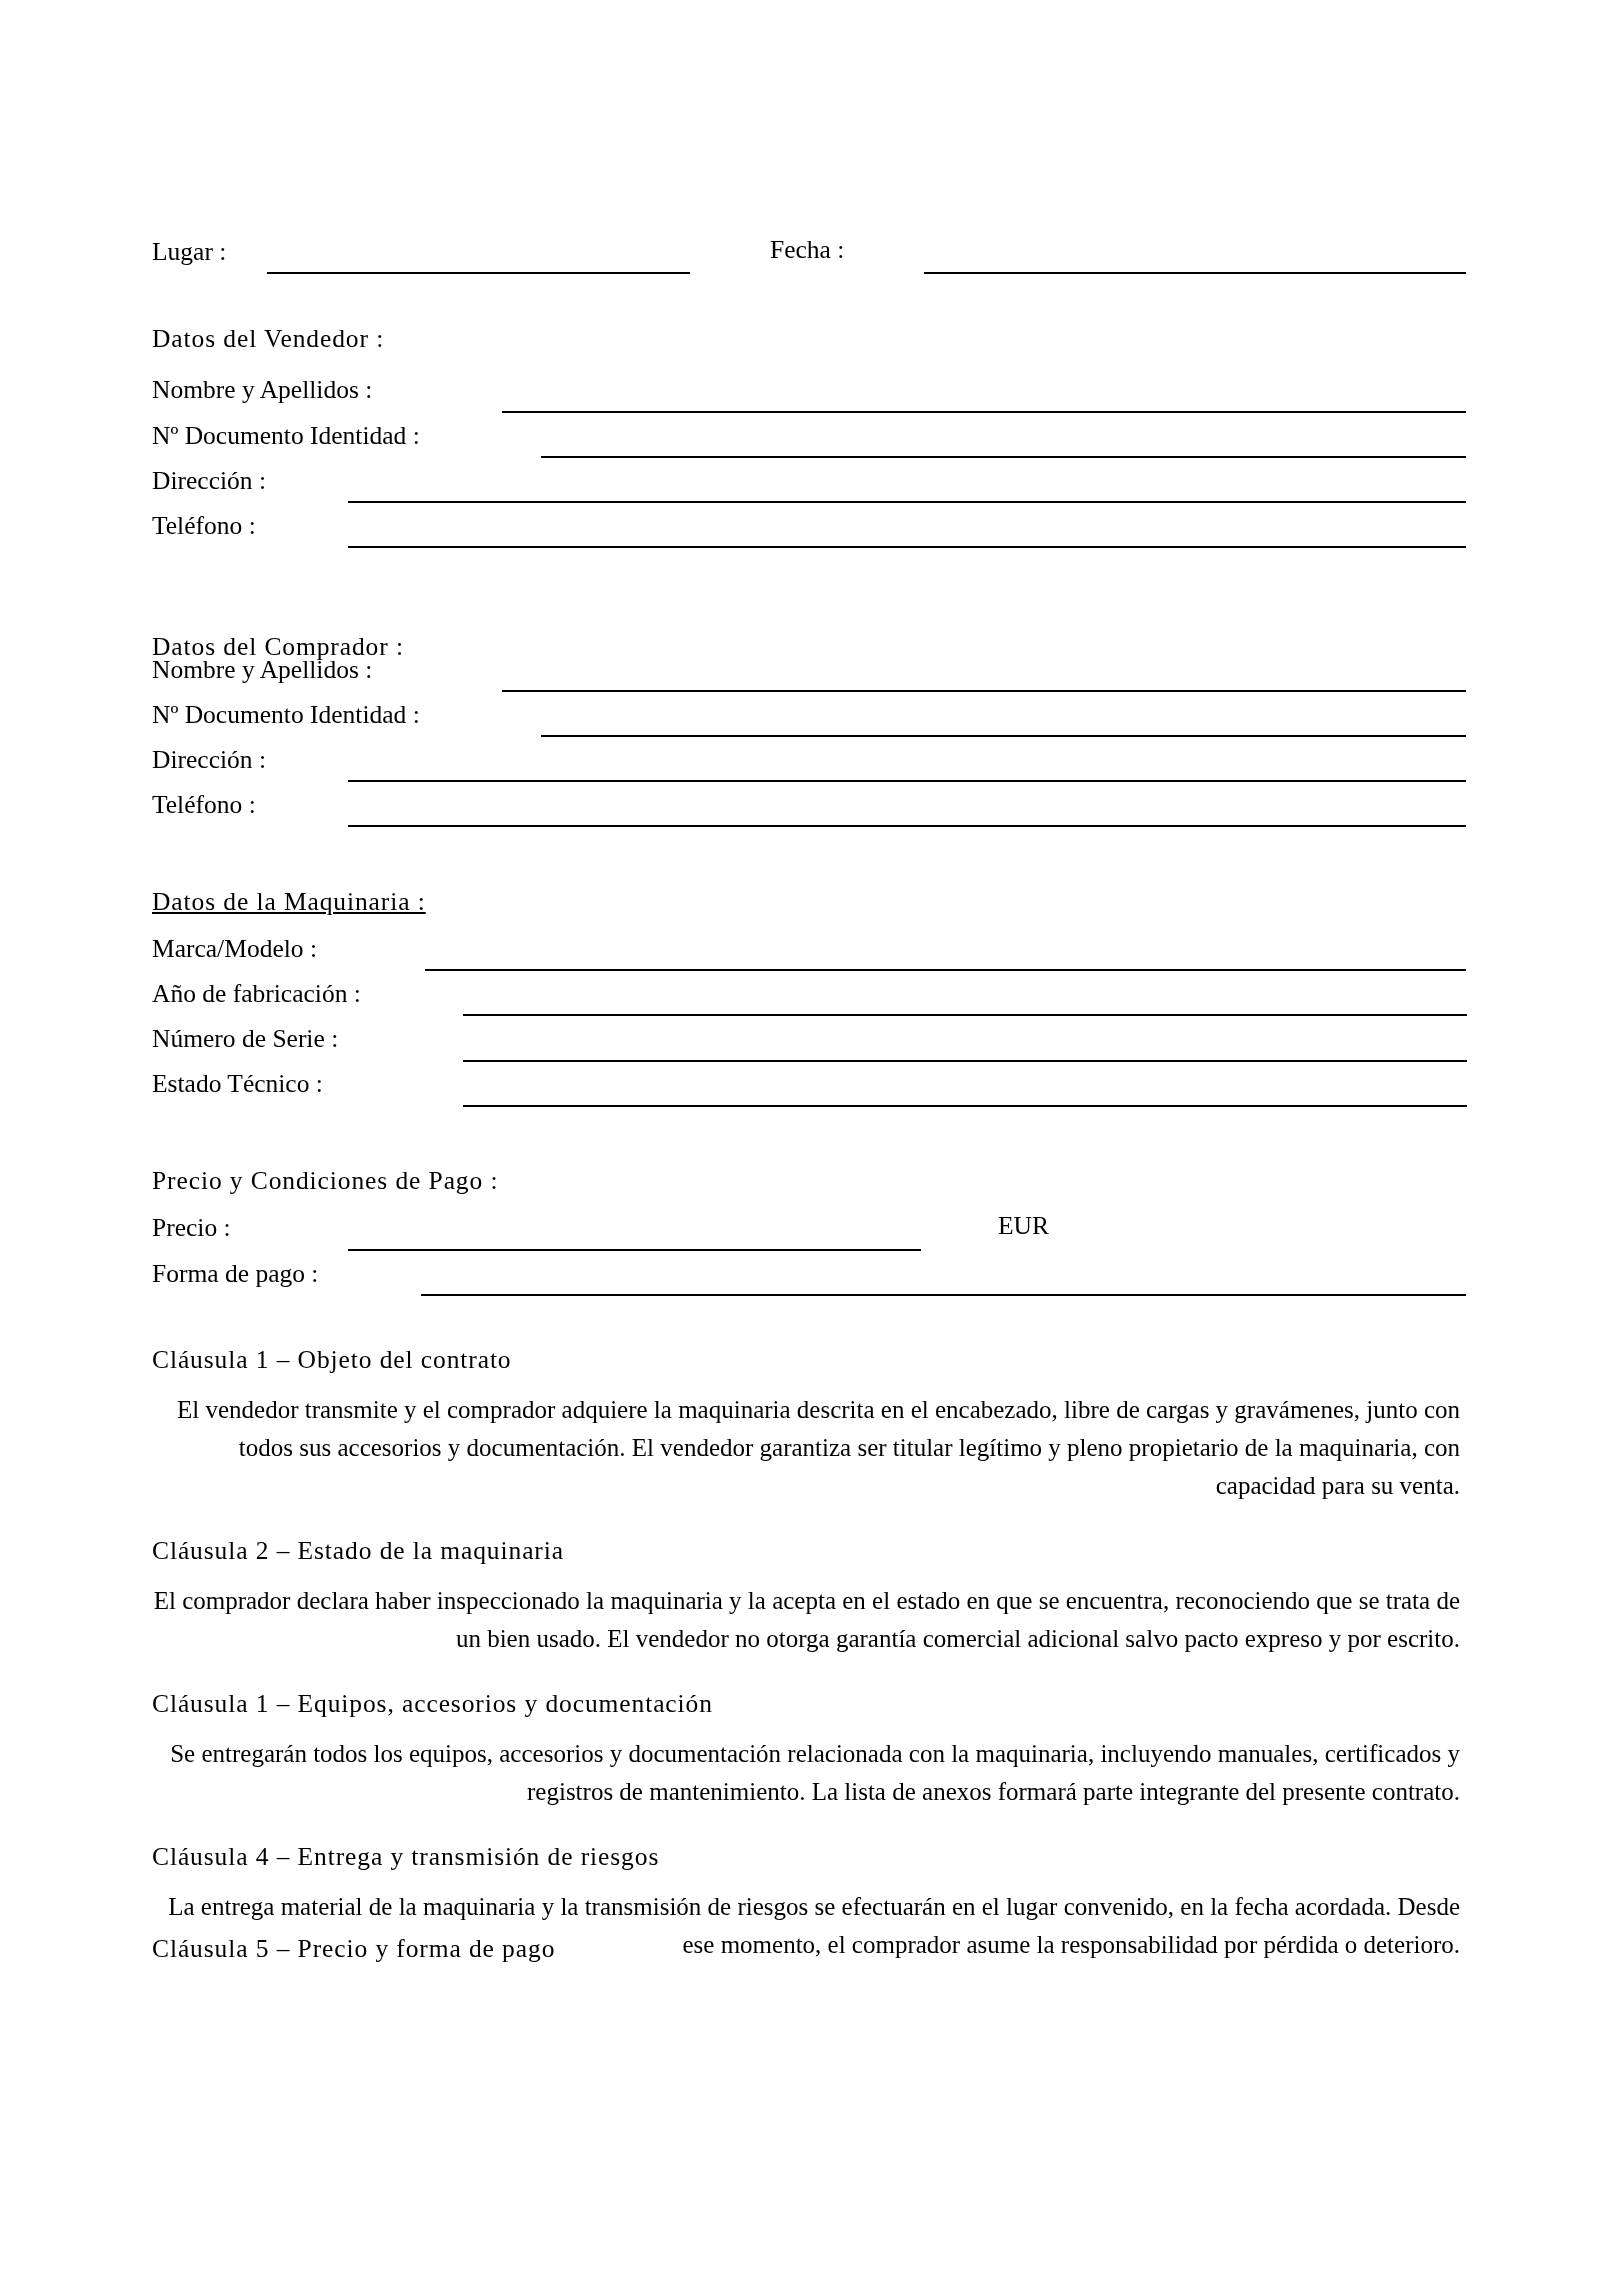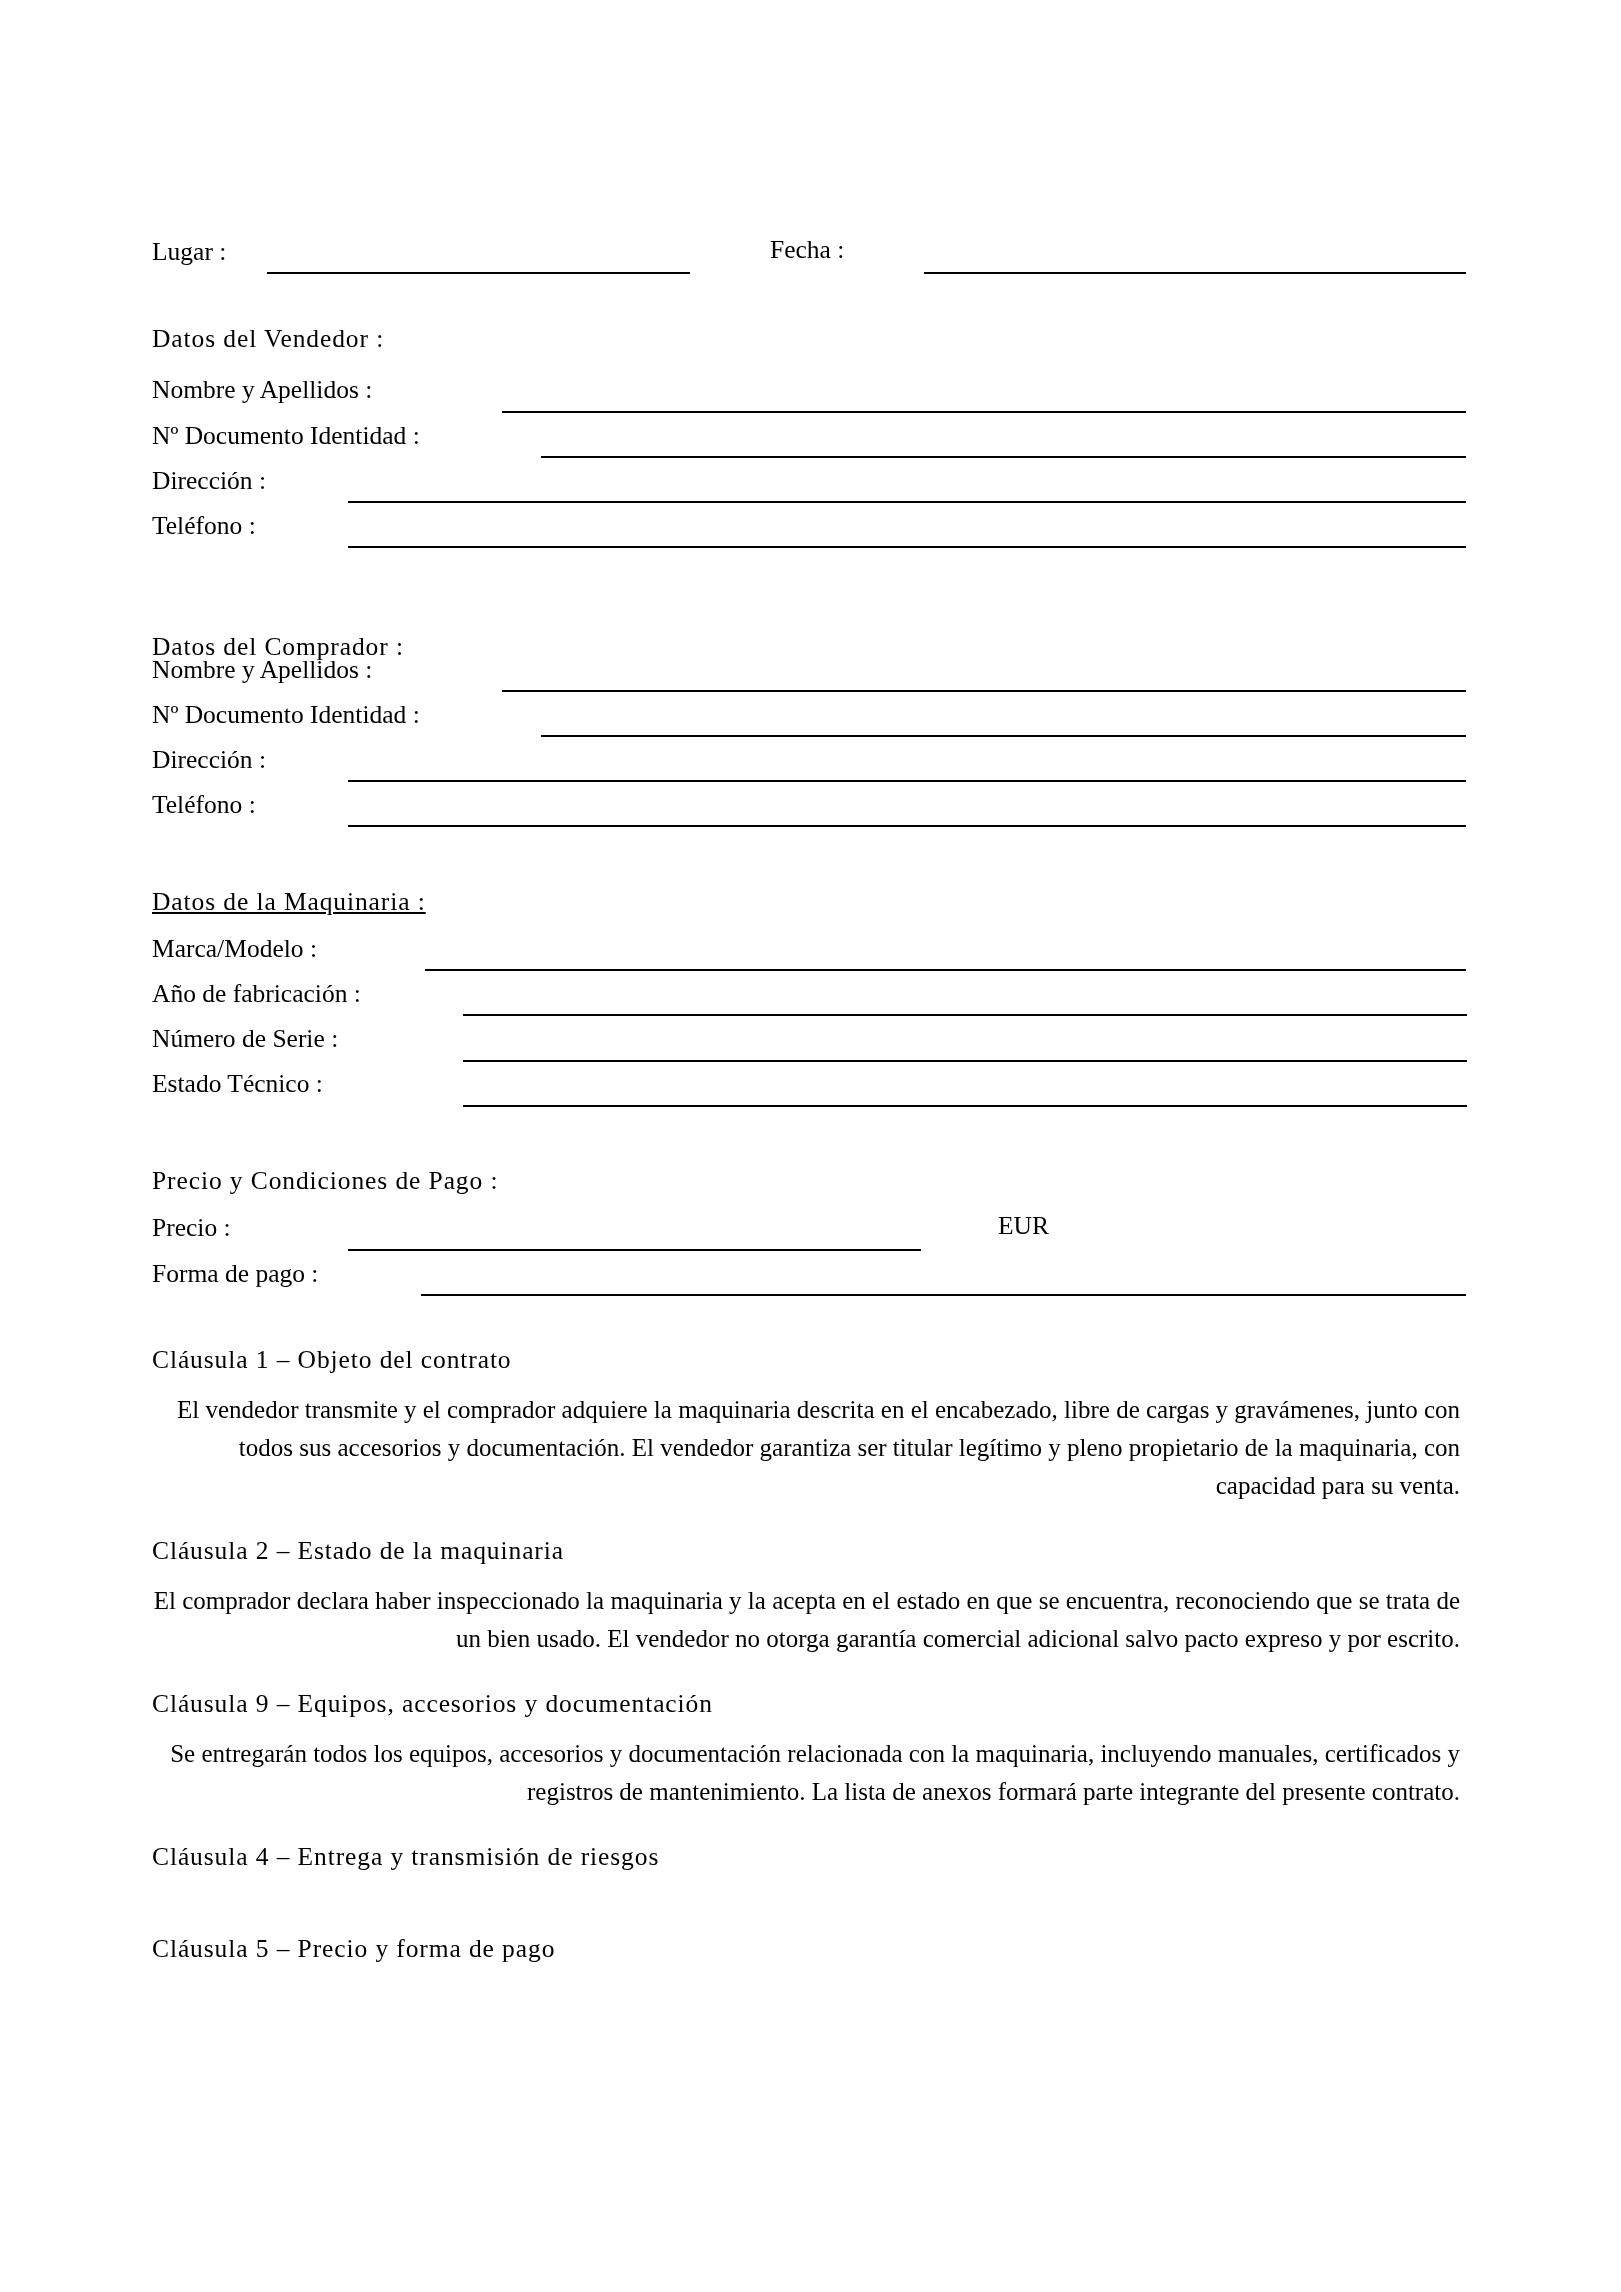--- a/index.html
+++ b/index.html
@@ -172,21 +172,22 @@
     <span class="label">Forma de pago :</span>
   </div>
   <div class="rule" style="left:421px; top:1294px; width:1045px;"></div>
 
   <div class="clause-head" style="top:1345px;">Cláusula 1 – Objeto del contrato</div>
   <div class="clause-body" style="top:1391px;">El vendedor transmite y el comprador adquiere la maquinaria descrita en el encabezado, libre de cargas y gravámenes, junto con todos sus accesorios y documentación. El vendedor garantiza ser titular legítimo y pleno propietario de la maquinaria, con capacidad para su venta.</div>
 
   <div class="clause-head" style="top:1536px;">Cláusula 2 – Estado de la maquinaria</div>
   <div class="clause-body" style="top:1582px;">El comprador declara haber inspeccionado la maquinaria y la acepta en el estado en que se encuentra, reconociendo que se trata de un bien usado. El vendedor no otorga garantía comercial adicional salvo pacto expreso y por escrito.</div>
 
-  <div class="clause-head" style="top:1689px;">Cláusula 9 – Equipos, accesorios y documentación</div>
+  <div class="clause-head" style="top:1689px;">Cláusula 1 – Equipos, accesorios y documentación</div>
   <div class="clause-body" style="top:1735px;">Se entregarán todos los equipos, accesorios y documentación relacionada con la maquinaria, incluyendo manuales, certificados y registros de mantenimiento. La lista de anexos formará parte integrante del presente contrato.</div>
 
   <div class="clause-head" style="top:1842px;">Cláusula 4 – Entrega y transmisión de riesgos</div>
+  <div class="clause-body" style="top:1888px;">La entrega material de la maquinaria y la transmisión de riesgos se efectuarán en el lugar convenido, en la fecha acordada. Desde ese momento, el comprador asume la responsabilidad por pérdida o deterioro.</div>
 
   <div class="clause-head" style="top:1927px;margin-top:7px;">Cláusula 5 – Precio y forma de pago</div>
 
 </div>
 
 
 </body></html>

